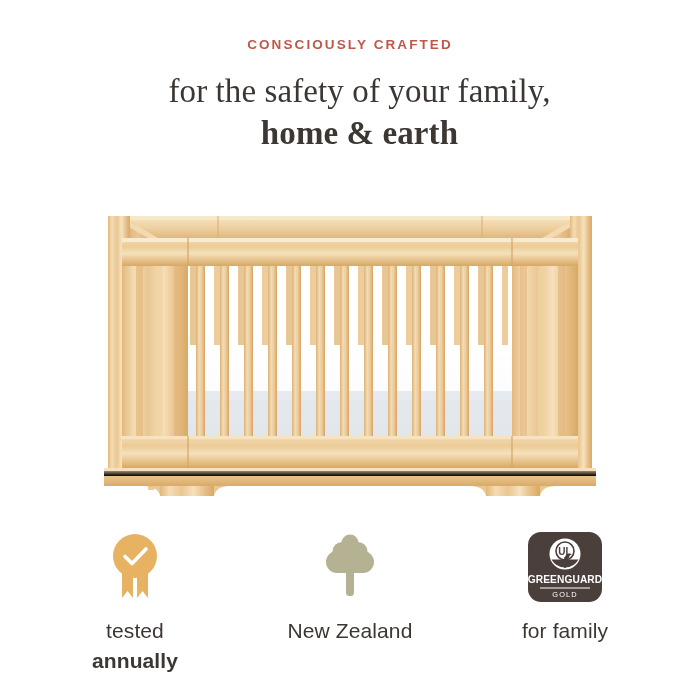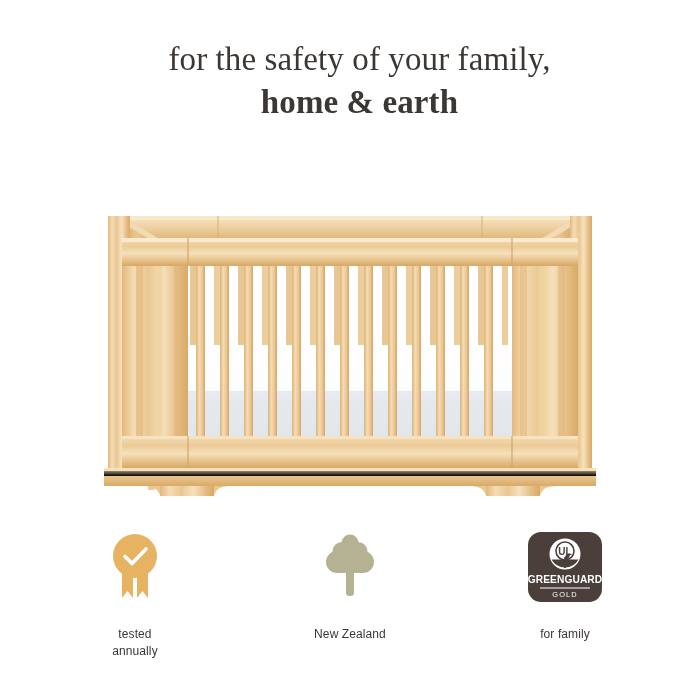--- a/index.html
+++ b/index.html
@@ -77,37 +77,38 @@
     text-align: center;
     display: flex;
     flex-direction: column;
     align-items: center;
   }
   .feature-icon {
     height: 78px;
     display: flex;
     align-items: center;
     justify-content: center;
-    margin-bottom: 20px;
+    margin-bottom: 10px;
   }
   .feature-caption {
     font-family: "Liberation Sans", sans-serif;
-    font-size: 12px;
+    font-size: 21px;
     color: #3d3733;
     line-height: 1.42;
     letter-spacing: 0.1px;
   }
-  .feature-caption .c2 { display: block; }
+  .feature-caption .c2 { display: block; font-weight: bold; }
 </style>
 </head>
 <body>
 
 <div class="page">
 
   <div class="header">
+    <div class="eyebrow">CONSCIOUSLY CRAFTED</div>
     <h1 class="headline">
       <span class="l1">for the safety of your family,</span>
       <span class="l2">home &amp; earth</span>
     </h1>
   </div>
 
   <div class="crib-stage">
     <svg class="crib-svg" width="500" height="310" viewBox="0 0 500 310">
       <defs>
 

